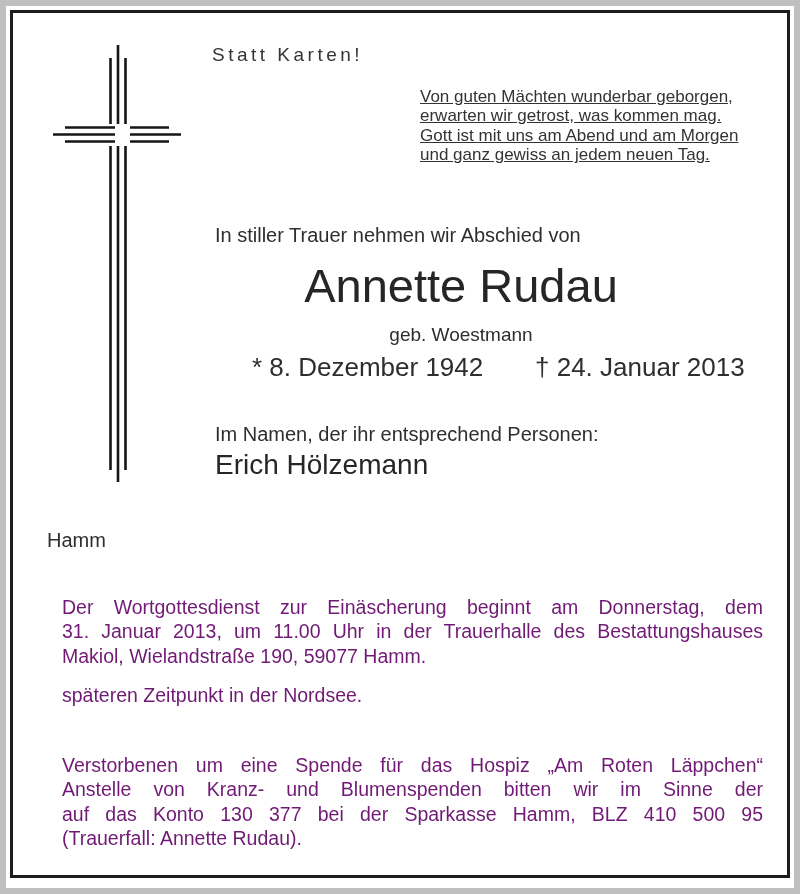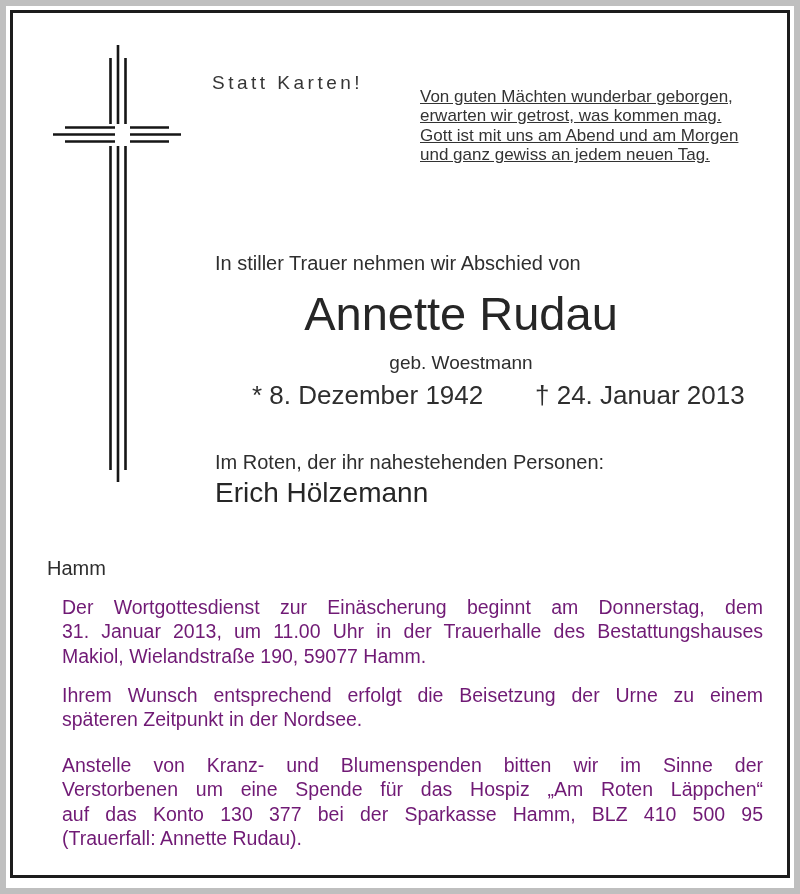--- a/index.html
+++ b/index.html
@@ -16,21 +16,21 @@
     left: 6px; top: 6px;
     width: 788px; height: 882px;
     background: #ffffff;
   }
   .frame {
     position: absolute;
     left: 10px; top: 10px;
     width: 774px; height: 862px;
     border: 3px solid #1d1d1d;
   }
-  .abs { position: absolute; white-space: nowrap; margin-top: 28px; }
+  .abs { position: absolute; white-space: nowrap; }
   .cross-svg { position: absolute; left: 45px; top: 40px; }
 
   .statt {
     left: 212px; top: 44px;
     font-size: 19px; letter-spacing: 3.5px;
     color: #353535;
   }
   .quote {
     position: absolute; left: 420px; top: 87px; width: 326px;
     font-size: 17px; line-height: 19.4px; color: #333333; text-decoration: underline;
@@ -100,35 +100,34 @@
 
 <div class="abs bigname">Annette Rudau</div>
 
 <div class="abs maiden">geb. Woestmann</div>
 
 <div class="abs dates">
   <span class="birth">* 8. Dezember 1942</span>
   <span class="death">† 24. Januar 2013</span>
 </div>
 
-<div class="abs mintro">Im Roten, der ihr nahestehenden Personen:</div>
+<div class="abs mintro">Im Namen, der ihr entsprechend Personen:</div>
 
 <div class="abs mname">Erich Hölzemann</div>
 
 <div class="abs city">Hamm</div>
 
 <div class="para p1">
   <div class="jline">Der Wortgottesdienst zur Einäscherung beginnt am Donnerstag, dem</div>
   <div class="jline">31. Januar 2013, um 11.00 Uhr in der Trauerhalle des Bestattungshauses</div>
   <div class="jline last">Makiol, Wielandstraße 190, 59077 Hamm.</div>
 </div>
 
 <div class="para p2">
-  <div class="jline">Ihrem Wunsch entsprechend erfolgt die Beisetzung der Urne zu einem</div>
   <div class="jline last">späteren Zeitpunkt in der Nordsee.</div>
 </div>
 
 <div class="para p3">
+  <div class="jline">Verstorbenen um eine Spende für das Hospiz „Am Roten Läppchen“</div>
   <div class="jline">Anstelle von Kranz- und Blumenspenden bitten wir im Sinne der</div>
-  <div class="jline">Verstorbenen um eine Spende für das Hospiz „Am Roten Läppchen“</div>
   <div class="jline">auf das Konto 130 377 bei der Sparkasse Hamm, BLZ 410 500 95</div>
   <div class="jline last">(Trauerfall: Annette Rudau).</div>
 </div>
 
 </body></html>

